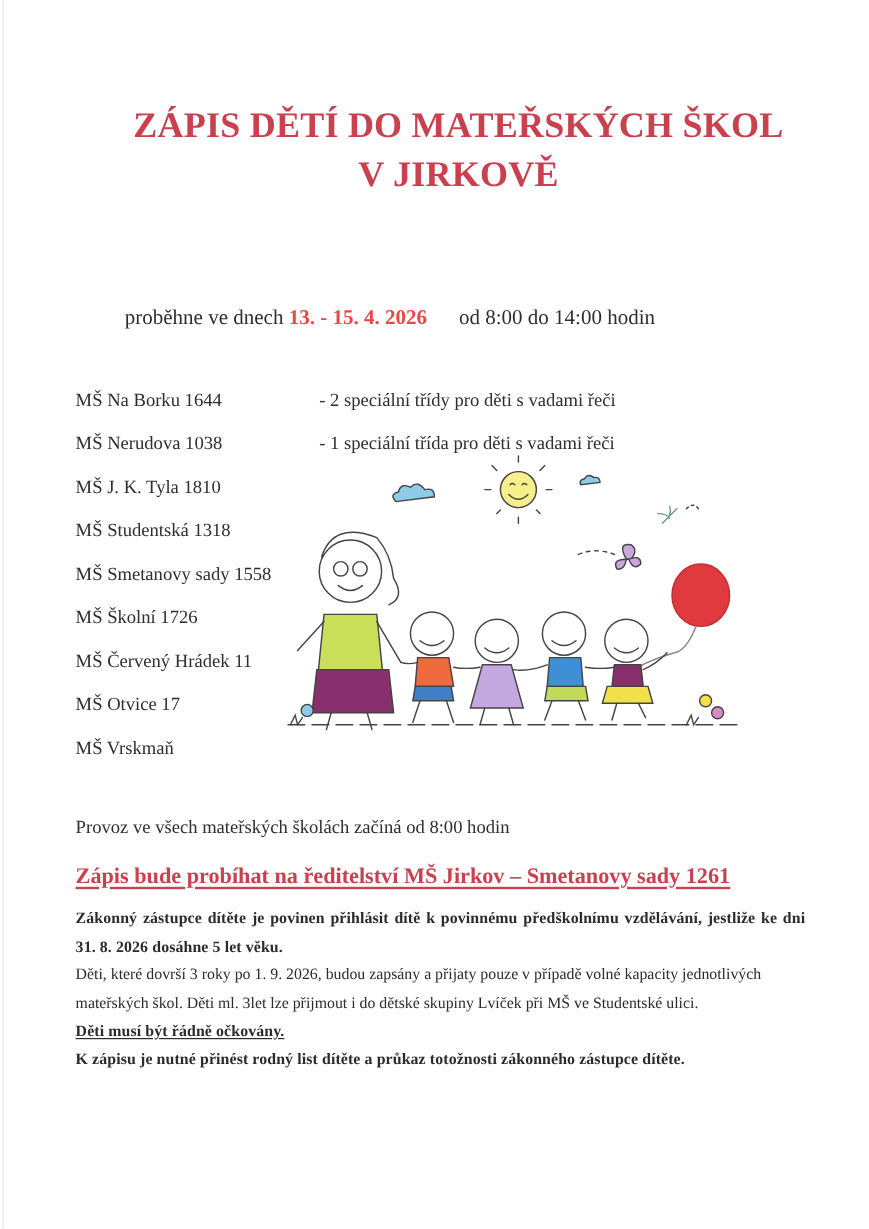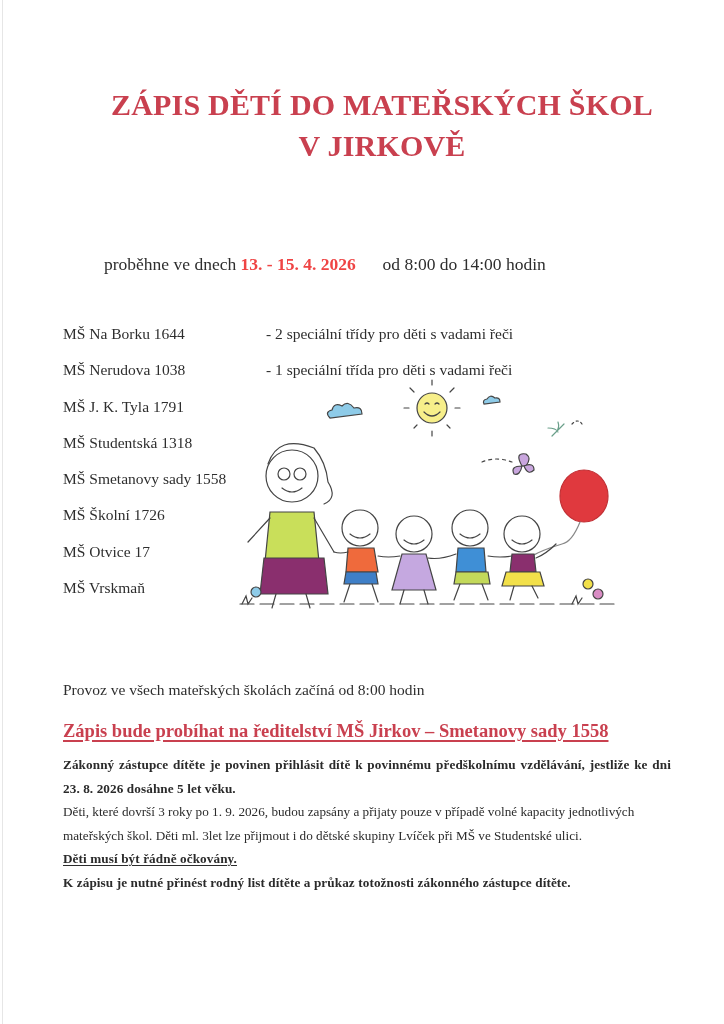--- a/index.html
+++ b/index.html
@@ -85,24 +85,25 @@
 <div class="dates">
   <span>proběhne ve dnech</span>
   <span class="red">13. - 15. 4. 2026</span>
   <span class="gap"></span>
   <span>od 8:00 do 14:00 hodin</span>
 </div>
 
 <ul class="schools">
   <li>MŠ Na Borku 1644</li>
   <li>MŠ Nerudova 1038</li>
-  <li>MŠ J. K. Tyla 1791</li>
+  <li>MŠ J. K. Tyla 1810</li>
   <li>MŠ Studentská 1318</li>
   <li>MŠ Smetanovy sady 1558</li>
   <li>MŠ Školní 1726</li>
+  <li>MŠ Červený Hrádek 11</li>
   <li>MŠ Otvice 17</li>
   <li>MŠ Vrskmaň</li>
 </ul>
 
 <div class="notes">
   <div>- 2 speciální třídy pro děti s vadami řeči</div>
   <div>- 1 speciální třída pro děti s vadami řeči</div>
 </div>
 
 <svg class="illustration" viewBox="0 0 400 240" xmlns="http://www.w3.org/2000/svg">
@@ -179,20 +180,20 @@
     <path d="M8 226 h380" stroke-dasharray="14 6"></path>
     <path d="M10 226 l4 -8 l2 8 l4 -6 M340 226 l4 -8 l2 8 l4 -6"></path>
     <circle cx="24" cy="214" r="5" fill="#8ecbe8"></circle>
     <circle cx="356" cy="206" r="5" fill="#f2e04a"></circle>
     <circle cx="366" cy="216" r="5" fill="#d98cc4"></circle>
   </g>
 </svg>
 
 <div class="provoz">Provoz ve všech mateřských školách začíná od 8:00 hodin</div>
 
-<div class="zapis-heading">Zápis bude probíhat na ředitelství MŠ Jirkov – Smetanovy sady 1558</div>
+<div class="zapis-heading">Zápis bude probíhat na ředitelství MŠ Jirkov – Smetanovy sady 1261</div>
 
 <div class="body-text">
-  <p class="bold">Zákonný zástupce dítěte je povinen přihlásit dítě k povinnému předškolnímu vzdělávání, jestliže ke dni 23. 8. 2026 dosáhne 5 let věku.</p>
+  <p class="bold">Zákonný zástupce dítěte je povinen přihlásit dítě k povinnému předškolnímu vzdělávání, jestliže ke dni 31. 8. 2026 dosáhne 5 let věku.</p>
   <p>Děti, které dovrší 3 roky po 1. 9. 2026, budou zapsány a přijaty pouze v případě volné kapacity jednotlivých mateřských škol. Děti ml. 3let lze přijmout i do dětské skupiny Lvíček při MŠ ve Studentské ulici.</p>
   <p class="bold ul">Děti musí být řádně očkovány.</p>
   <p class="bold">K zápisu je nutné přinést rodný list dítěte a průkaz totožnosti zákonného zástupce dítěte.</p>
 </div>
 
 </body></html>

